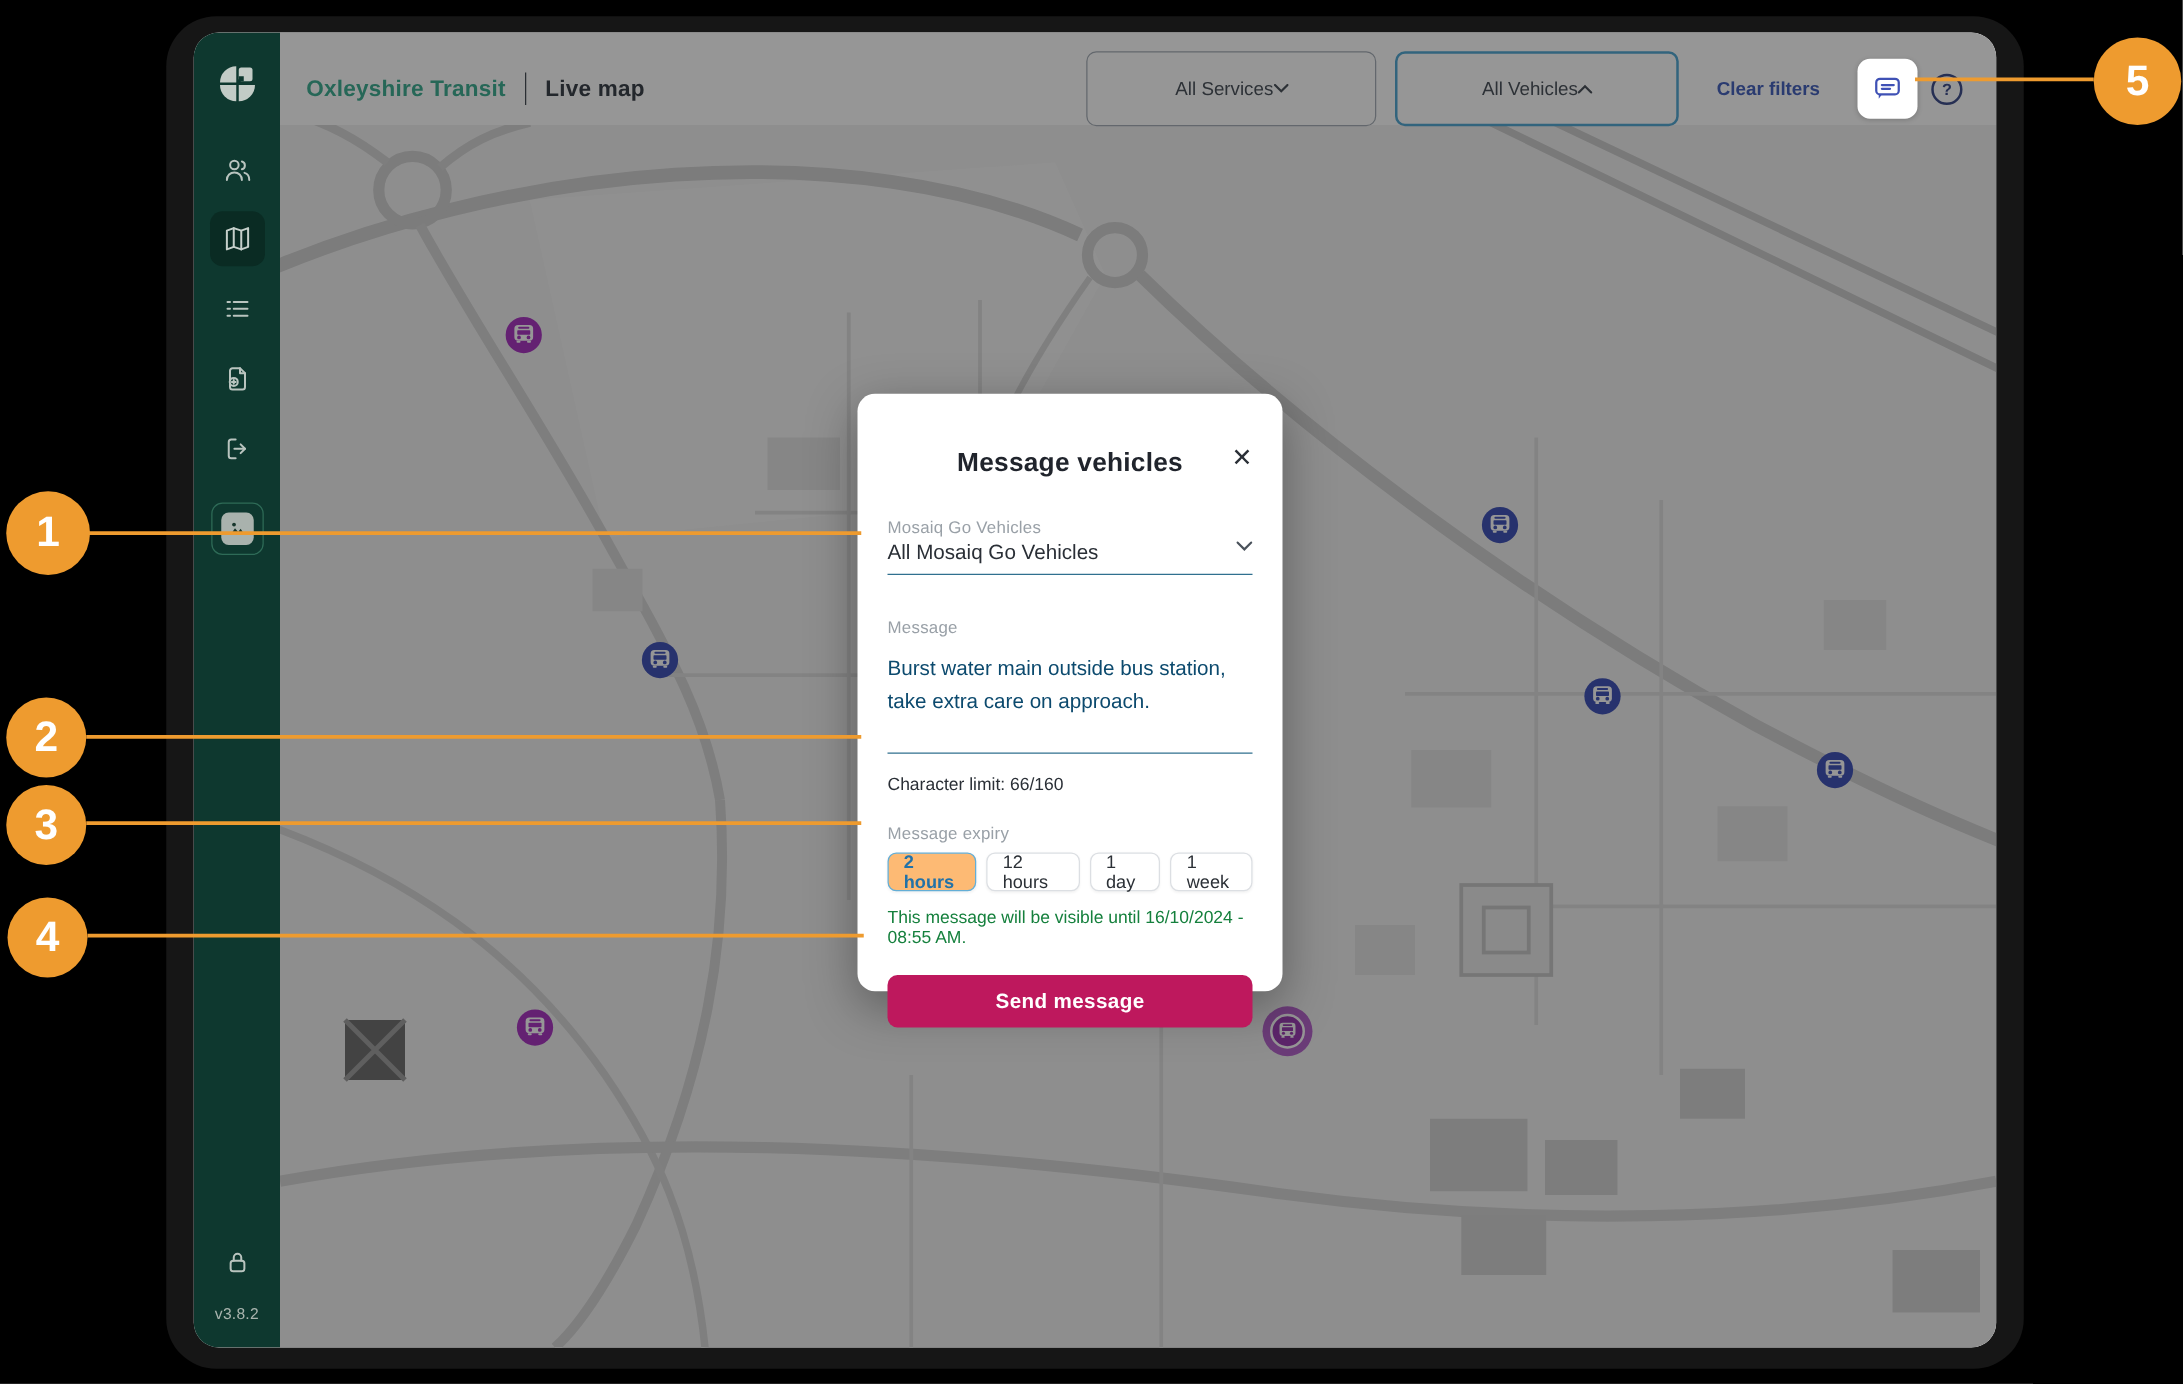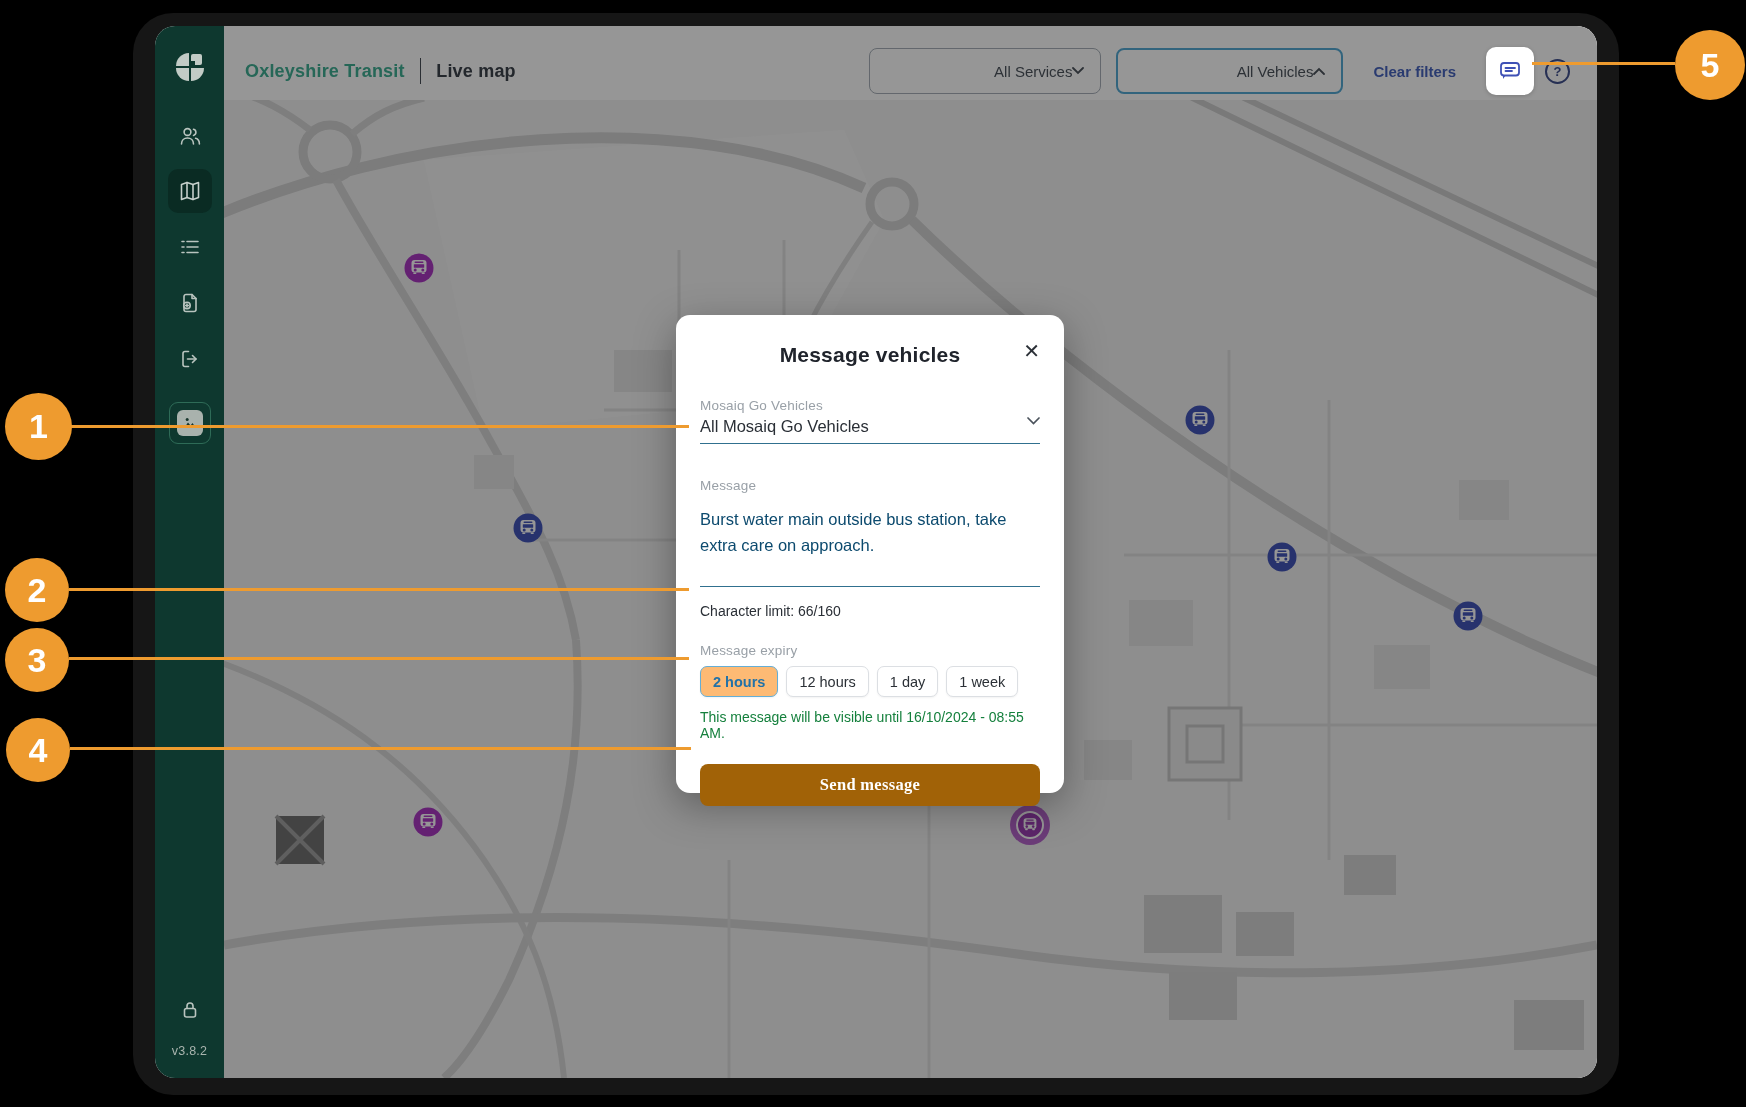--- a/index.html
+++ b/index.html
@@ -41,39 +41,39 @@
   .map{position:absolute;left:0;top:74px;width:1373px;height:978px;}
   .header{
     position:absolute;left:0;top:0;right:0;height:74px;background:#fff;
     display:flex;align-items:center;padding:16px 26px 0 21px;box-sizing:border-box;
   }
   .brand{font-size:18px;font-weight:700;color:#3FAE93;letter-spacing:.2px;}
   .hdr-div{width:1.5px;height:26px;background:#464C55;margin:0 15px;}
   .page-title{font-size:18px;font-weight:700;color:#3A4049;letter-spacing:.2px;}
   .hdr-spacer{flex:1;}
   .select-box{
-    height:46px;border-radius:8px;display:flex;align-items:center;justify-content:flex-end;
+    height:60px;border-radius:8px;display:flex;align-items:center;justify-content:center;
     padding:0 16px;box-sizing:border-box;font-size:15px;color:#4A525B;cursor:pointer;background:transparent;
   }
   .select-services{width:232px;border:1.5px solid #A7AFB8;margin-right:15px;}
   .select-vehicles{width:227px;border:2px solid #54A9D4;margin-right:30px;}
   .clear-filters{font-size:15px;font-weight:700;color:#4663BE;margin-right:30px;cursor:pointer;}
   .msg-btn{
     position:relative;z-index:7;width:48px;height:48px;background:#fff;border-radius:10px;
     display:flex;align-items:center;justify-content:center;cursor:pointer;margin-right:10px;
     box-shadow:0 1px 4px rgba(0,0,0,.18);
   }
   .help-btn{width:27px;height:27px;cursor:pointer;display:flex;align-items:center;justify-content:center;}
   
   .overlay{position:absolute;inset:0;background:rgba(5,5,5,.42);z-index:5;}
   
   .modal{
-    position:absolute;left:452px;top:289px;width:388px;height:478px;background:#fff;
+    position:absolute;left:462px;top:289px;width:340px;height:478px;background:#fff;
     border-radius:14px;z-index:10;box-shadow:0 12px 40px rgba(0,0,0,.35);
-    padding:0 24px;box-sizing:border-box;color:#2A2F36;
+    padding:16px 24px;box-sizing:border-box;color:#2A2F36;
   }
   .modal-head{position:relative;margin-top:24px;height:31px;display:flex;align-items:center;justify-content:center;}
   .modal-title{font-size:21px;font-weight:700;color:#20242C;letter-spacing:.2px;}
   .modal-close{position:absolute;right:0;top:2px;font-size:20px;color:#2A2F36;cursor:pointer;line-height:1;}
   .field-label{font-size:13.5px;color:#99A0A7;letter-spacing:.2px;}
   .vehicles-field{margin-top:28px;}
   .select-line{
     display:flex;justify-content:space-between;margin-top:4px;
     padding-bottom:7px;border-bottom:1.5px solid #30708F;cursor:pointer;
   }
@@ -87,23 +87,23 @@
   .expiry-label{margin-top:24px;}
   .chips{display:flex;gap:8px;margin-top:8px;}
   .chip{
     height:31px;display:flex;align-items:center;padding:0 12px;border-radius:7px;
     font-size:14.5px;background:#fff;border:1px solid #DCDFE3;color:#2B3036;cursor:pointer;
     box-shadow:0 1px 2px rgba(0,0,0,.05);box-sizing:border-box;
   }
   .chip.selected{background:#fdba74;border:1.5px solid #64AED6;color:#2272A8;font-weight:700;}
   .expiry-note{margin-top:12px;font-size:14px;color:#15803d;}
   .send-btn{
-    margin-top:23px;width:100%;height:42px;background:#a16207;border:none;border-radius:8px;
+    margin-top:23px;width:100%;height:42px;background:#be185d;border:none;border-radius:8px;
     color:#fff;font-size:16.5px;font-weight:700;letter-spacing:.3px;cursor:pointer;
-    font-family:Liberation Serif, serif;
+    font-family:Liberation Sans, sans-serif;
   }
   
   .callout{position:absolute;background:#EE9B2F;border-radius:50%;color:#fff;font-weight:700;
     display:flex;align-items:center;justify-content:center;z-index:31;font-size:34px;}
   .callout-line{position:absolute;height:3px;background:#EE9B2F;z-index:30;}
   .c1{left:5px;top:393px;width:67px;height:67px;}
   .c2{left:5px;top:558px;width:64px;height:64px;}
   .c3{left:5px;top:628px;width:64px;height:64px;}
   .c4{left:6px;top:718px;width:64px;height:64px;}
   .c5{left:1675px;top:30px;width:70px;height:70px;}

